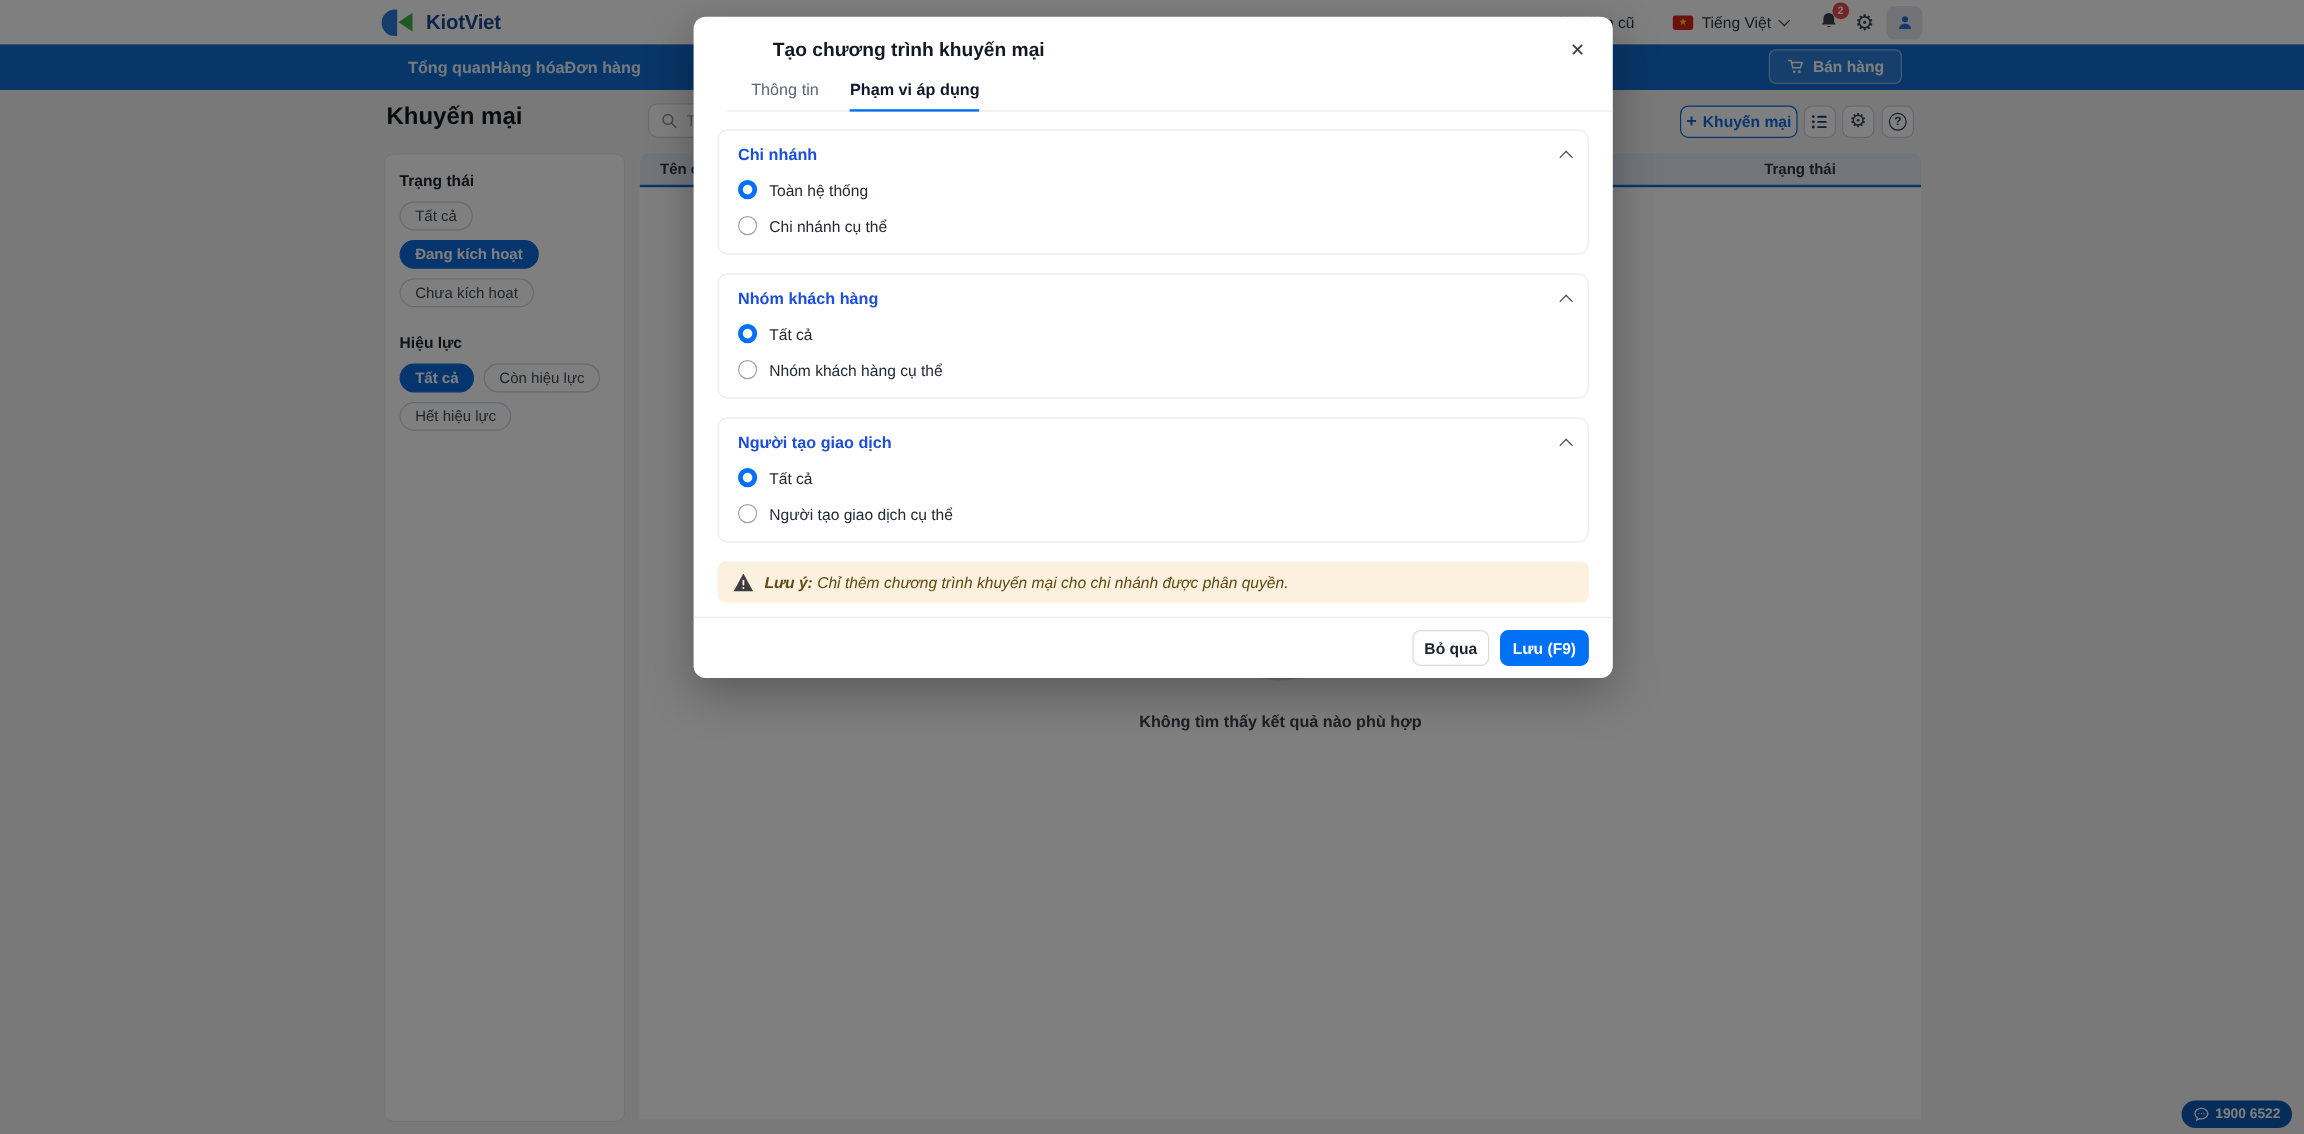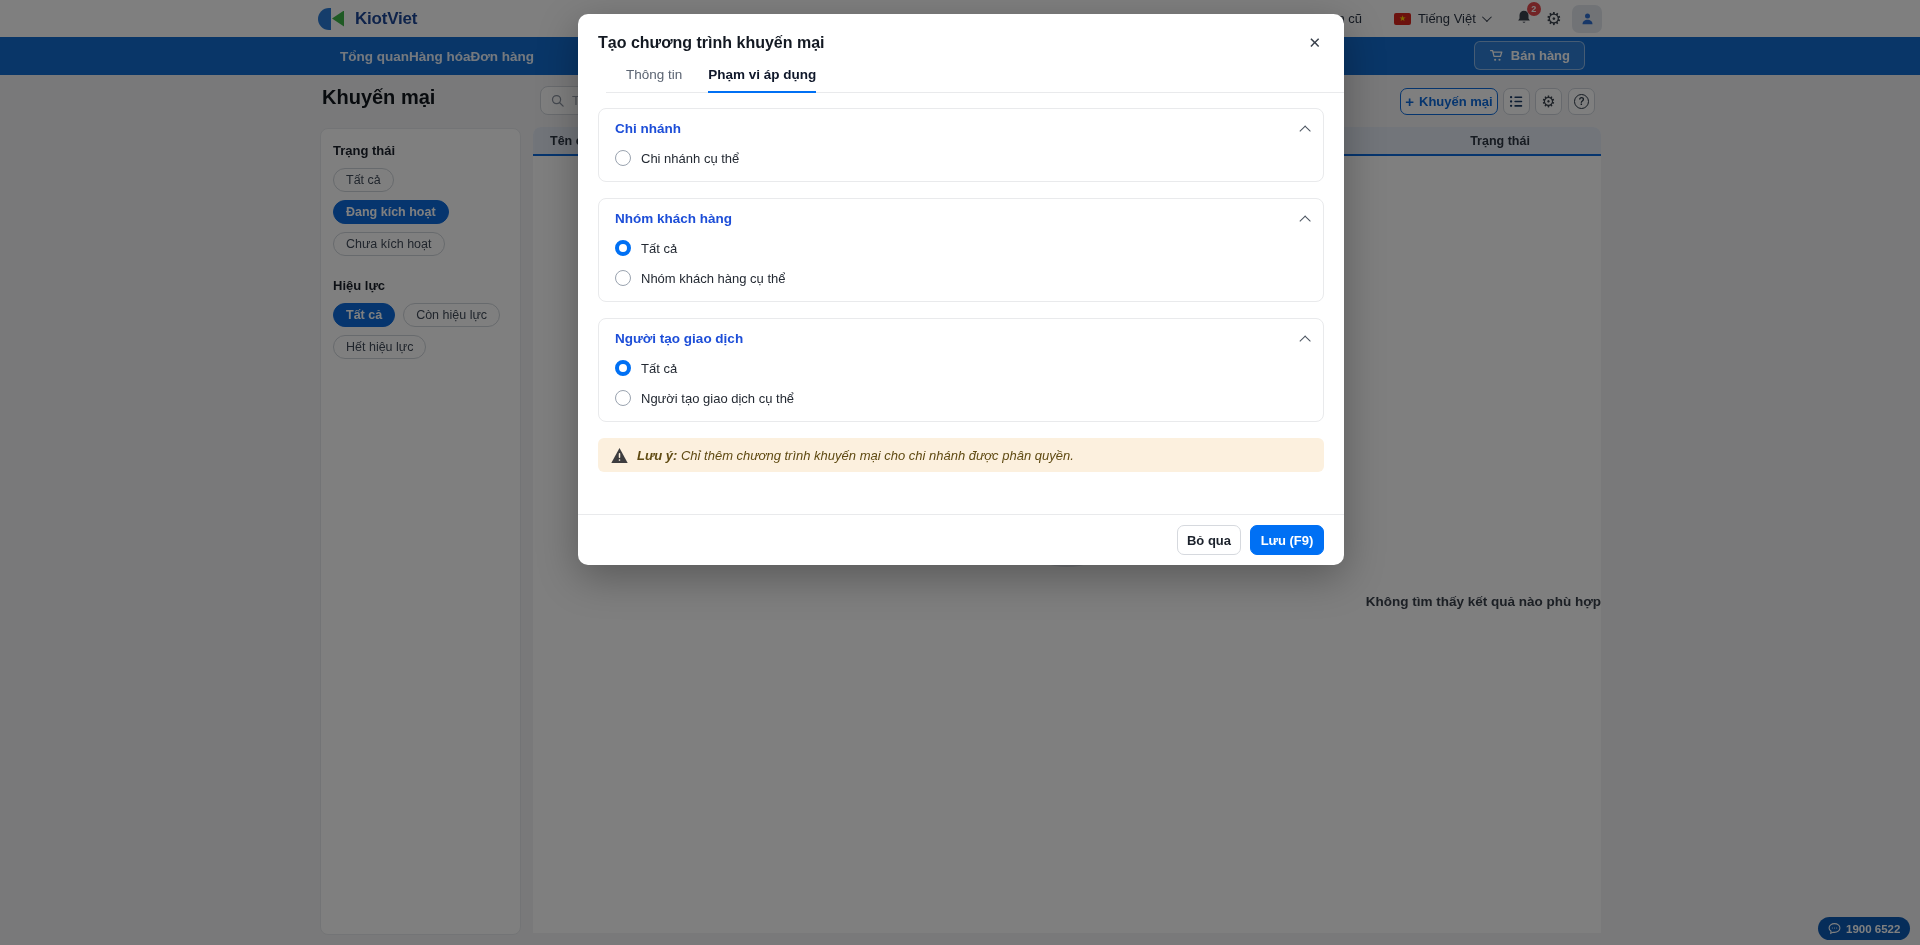--- a/index.html
+++ b/index.html
@@ -55,29 +55,29 @@
   .add-btn .plus{ font-size:15px; font-weight:600; line-height:1; }
   .tool-btn{ position:absolute; top:13px; width:27px; height:27px; border:1px solid #ced3da; background:#fff; border-radius:7px; display:flex; align-items:center; justify-content:center; cursor:pointer; color:#1c3c66; }
   .tool-btn.t1{ left:1185px; } .tool-btn.t2{ left:1217px; } .tool-btn.t3{ left:1250px; }
   .help-circle{ width:15px; height:15px; border:1.5px solid #2c3947; border-radius:50%; display:flex; align-items:center; justify-content:center; font-size:10px; font-weight:700; color:#2c3947; }
 
   .table-card{ position:absolute; left:215px; top:52px; width:1068px; height:806px; background:#fff; border-radius:8px 8px 0 0; overflow:hidden; }
   .thead{ position:relative; height:29px; background:#e4eaf4; border-bottom:2px solid #0d6bdd; display:flex; align-items:center; }
   .th-name{ padding-left:17px; font-size:12.5px; font-weight:700; color:#2d3643; }
   .th-status{ position:absolute; left:847px; width:240px; text-align:center; font-size:12.5px; font-weight:700; color:#2d3643; }
   .empty-blob{ position:absolute; left:50%; top:414px; transform:translateX(-50%); width:64px; height:26px; background:#dfe3e9; border-radius:50%; }
-  .empty-text{ position:absolute; left:0; top:467px; width:100%; text-align:right; font-size:13.5px; font-weight:600; color:#39404b; }
+  .empty-text{ position:absolute; left:0; top:467px; width:100%; text-align:center; font-size:13.5px; font-weight:600; color:#39404b; }
 
   
   .chat-btn{ position:absolute; left:1818px; top:917px; height:23px; padding:0 10px; background:#0d5bb5; border-radius:12px; display:flex; align-items:center; gap:5px; color:#fff; font-size:11.5px; font-weight:700; z-index:8; cursor:pointer; }
 
   
   .overlay{ position:absolute; inset:0; background:rgba(0,0,0,0.5); z-index:40; }
   .modal{ position:absolute; left:578px; top:14px; width:766px; height:551px; background:#fff; border-radius:10px; z-index:50; box-shadow:0 12px 40px rgba(0,0,0,0.3); display:flex; flex-direction:column; }
-  .modal-head{ padding:20px 20px 0 20px; position:relative; }
+  .modal-head{ padding:20px 20px 0 20px; position:relative;margin-left:46px; }
   .modal-title{ font-size:16px; font-weight:700; color:#131922; }
   .modal-close{ position:absolute; right:20px; top:18px; font-size:15px; color:#39404b; cursor:pointer; line-height:1; padding:3px; }
   .tabs{ display:flex; gap:26px; padding:0 20px; margin-top:15px; border-bottom:1px solid #e9eaec;margin-left:28px; }
   .tab{ padding-bottom:9px; font-size:13.5px; color:#5b6472; cursor:pointer; }
   .tab.active{ color:#0f172a; font-weight:600; border-bottom:2.5px solid #0070f4; margin-bottom:-1px; }
   .modal-body{ padding:15px 20px 0 20px; flex:1; }
   .section{ border:1px solid #e9eaec; border-radius:8px; padding:12px 16px 15px 16px; margin-bottom:16px; }
   .section-head{ display:flex; align-items:center; justify-content:space-between; }
   .section-title{ font-size:13.5px; font-weight:700; color:#1d4ed8; }
   .chev-up{ width:8px; height:8px; border-top:1.8px solid #49525e; border-right:1.8px solid #49525e; transform:rotate(-45deg) translateY(3px); cursor:pointer; }
@@ -232,20 +232,24 @@
       <span class="tab active">Phạm vi áp dụng</span>
     </div>
     <div class="modal-body">
 
       <div class="section">
         <div class="section-head">
           <span class="section-title">Chi nhánh</span>
           <span class="chev-up"></span>
         </div>
         <div class="opt">
+          <span class="radio on"></span>
+          <span class="opt-label">Toàn hệ thống</span>
+        </div>
+        <div class="opt">
           <span class="radio off"></span>
           <span class="opt-label">Chi nhánh cụ thể</span>
         </div>
       </div>
 
       <div class="section">
         <div class="section-head">
           <span class="section-title">Nhóm khách hàng</span>
           <span class="chev-up"></span>
         </div>

